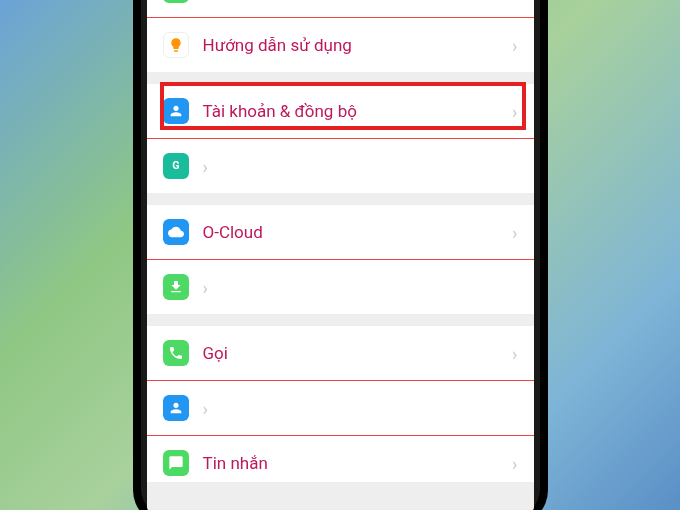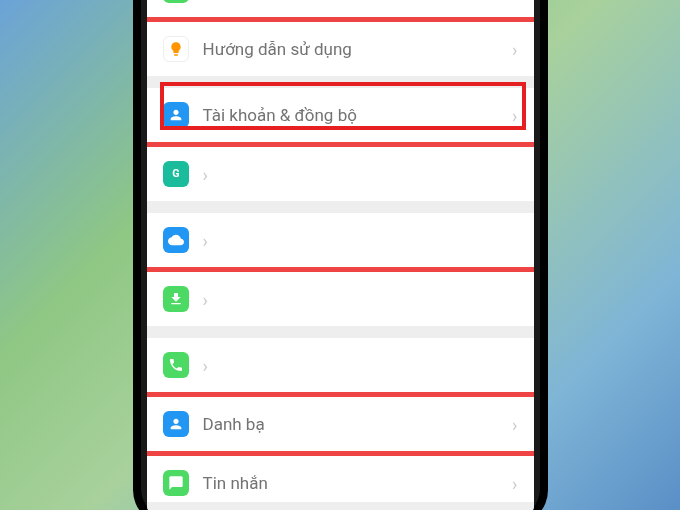--- a/index.html
+++ b/index.html
@@ -59,21 +59,21 @@
     
     .group:first-child {
       margin-top: 0;
     }
     
     .setting-item {
       display: flex;
       align-items: center;
       padding: 14px 16px;
       background: #fff;
-      border-bottom: 5px solid #ef4444;
+      border-bottom: 1px solid #ef4444;
       position: relative;
     }
     
     .setting-item:last-child {
       border-bottom: none;
     }
     
     .icon {
       width: 26px;
       height: 26px;
@@ -87,21 +87,21 @@
     
     .icon svg {
       width: 16px;
       height: 16px;
       fill: #fff;
     }
     
     .label {
       flex: 1;
       font-size: 17px;
-      color: #737373;
+      color: #be185d;
     }
     
     .chevron {
       color: #ccc;
       font-size: 18px;
     }
     
     .highlight {
       position: absolute;
       border: 4px solid #e62020;
@@ -165,48 +165,49 @@
           </div>
         </div>
 
         <div class="group">
           <div class="setting-item">
             <div class="icon" style="background:#2196f3">
               <svg viewBox="0 0 24 24">
                   <path d="M19.4 10c-.7-3.4-3.7-6-7.4-6-2.9 0-5.4 1.6-6.6 4C2.3 8.4 0 10.9 0 14c0 3.3 2.7 6 6 6h13c2.8 0 5-2.2 5-5 0-2.6-2-4.8-4.6-5z"></path>
                 </svg>
             </div>
+            <span class="label">O-Cloud</span>
             <span class="chevron">›</span>
           </div>
           <div class="setting-item">
             <div class="icon" style="background:#4cd964">
               <svg viewBox="0 0 24 24">
                   <path d="M19 9h-4V3H9v6H5l7 7 7-7zM5 18v2h14v-2H5z"></path>
                 </svg>
             </div>
             <span class="chevron">›</span>
           </div>
         </div>
 
         <div class="group">
           <div class="setting-item">
             <div class="icon" style="background:#4cd964">
               <svg viewBox="0 0 24 24">
                   <path d="M6.6 10.8c1.4 2.8 3.8 5.1 6.6 6.6l2.2-2.2c.3-.3.7-.4 1-.2 1.1.4 2.3.6 3.6.6.6 0 1 .4 1 1V20c0 .6-.4 1-1 1-9.4 0-17-7.6-17-17 0-.6.4-1 1-1h3.5c.6 0 1 .4 1 1 0 1.2.2 2.4.6 3.6.1.3 0 .7-.2 1l-2.3 2.2z"></path>
                 </svg>
             </div>
+            <span class="label">Gọi</span>
             <span class="chevron">›</span>
           </div>
           <div class="setting-item">
             <div class="icon" style="background:#2196f3">
               <svg viewBox="0 0 24 24">
                   <path d="M12 12c2.2 0 4-1.8 4-4s-1.8-4-4-4-4 1.8-4 4 1.8 4 4 4zm0 2c-2.7 0-8 1.3-8 4v2h16v-2c0-2.7-5.3-4-8-4z"></path>
                 </svg>
             </div>
-            <span class="label">Danh bạ</span>
             <span class="chevron">›</span>
           </div>
           <div class="setting-item partial-bottom">
             <div class="icon" style="background:#4cd964">
               <svg viewBox="0 0 24 24">
                   <path d="M20 2H4c-1.1 0-2 .9-2 2v18l4-4h14c1.1 0 2-.9 2-2V4c0-1.1-.9-2-2-2z"></path>
                 </svg>
             </div>
             <span class="label">Tin nhắn</span>
             <span class="chevron">›</span>

